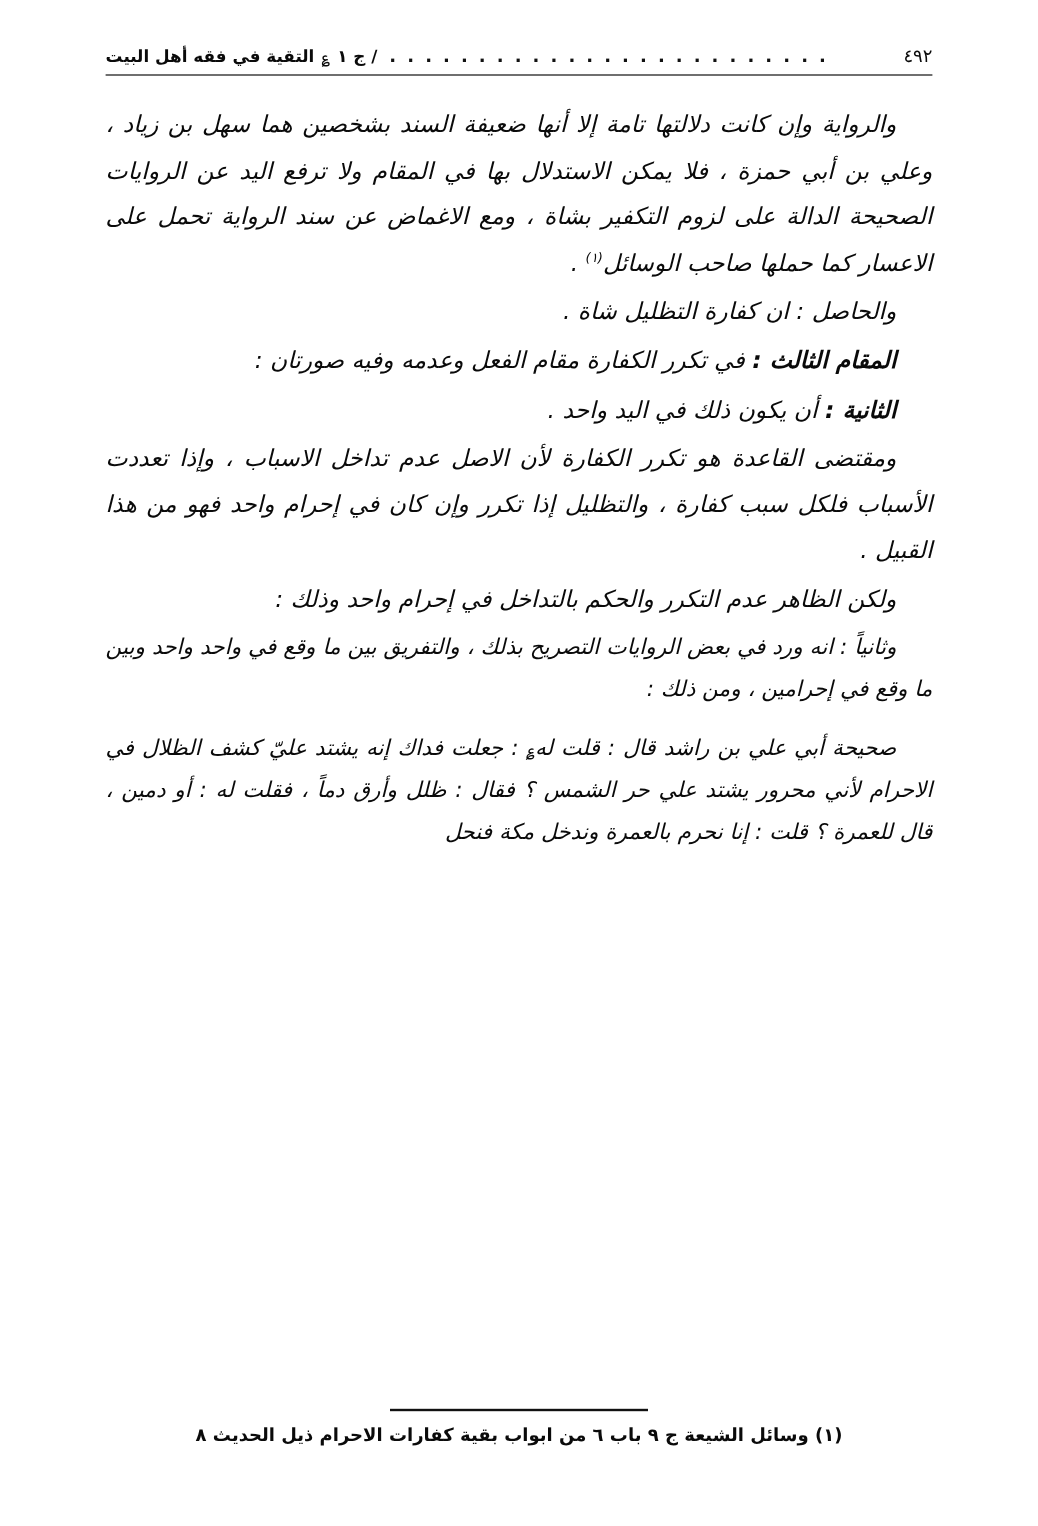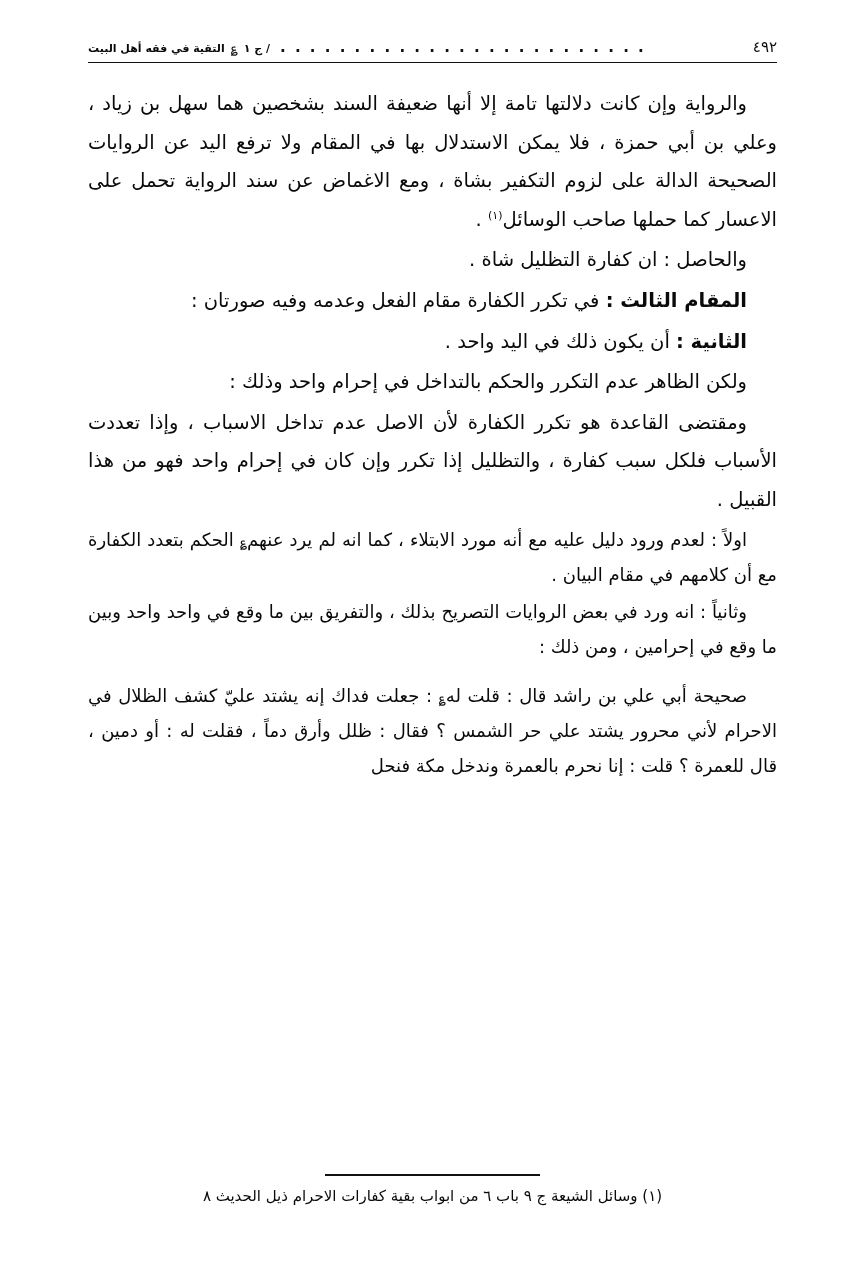--- a/index.html
+++ b/index.html
@@ -45,21 +45,21 @@
     flex: 1;
     display: flex;
     flex-direction: row-reverse;
     align-items: baseline;
     gap: 6px;
     overflow: hidden;
     margin-right: 14px;
   }
   .header .title {
     white-space: nowrap;
-    font-size: 11px;
+    font-size: 14px;
   }
   .header .sym {
     font-size: 12px;
     font-weight: normal;
   }
   .header .dots {
     flex: 1;
     overflow: hidden;
     white-space: nowrap;
     font-size: 15px;
@@ -73,20 +73,21 @@
   
   .body {
     font-size: 19.5px;
     line-height: 1.98;
     text-align: justify;
     text-justify: inter-word;
     direction: rtl;
   }
   p {
     margin: 0 0 2px 0;
+    font-style: italic;
   }
   p.indent {
     text-indent: 30px;
   }
   p.small {
     font-size: 18px;
     line-height: 1.95;
   }
   .b {
     font-weight: bold;
@@ -98,20 +99,21 @@
   .sym-inline {
     font-size: 12px;
   }
 
   
   .footnote-area {
     position: absolute;
     left: 88px;
     right: 88px;
     bottom: 64px;
+    font-weight: bold;
   }
   .fn-rule {
     width: 215px;
     height: 1.6px;
     background: #111;
     margin: 0 auto 8px auto;
   }
   .footnote {
     font-size: 15px;
     text-align: center;
@@ -138,25 +140,24 @@
 
     <p class="indent"><span>والرواية وإن كانت دلالتها تامة إلا أنها ضعيفة السند بشخصين هما سهل بن زياد ، وعلي بن أبي حمزة ، فلا يمكن الاستدلال بها في المقام ولا ترفع اليد عن الروايات الصحيحة الدالة على لزوم التكفير بشاة ، ومع الاغماض عن سند الرواية تحمل على الاعسار كما حملها صاحب الوسائل</span><span class="sup">(١)</span><span> .</span></p>
 
     <p class="indent"><span>والحاصل : ان كفارة التظليل شاة .</span></p>
 
     <p class="indent"><span class="b">المقام الثالث :</span><span> في تكرر الكفارة مقام الفعل وعدمه وفيه صورتان :</span></p>
 
 
     <p class="indent"><span class="b">الثانية :</span><span> أن يكون ذلك في اليد واحد .</span></p>
 
+    <p class="indent"><span>ومقتضى القاعدة هو تكرر الكفارة لأن الاصل عدم تداخل الاسباب ، وإذا تعددت الأسباب فلكل سبب كفارة ، والتظليل إذا تكرر وإن كان في إحرام واحد فهو من هذا القبيل .</span></p>
+
     <p class="indent"><span>ولكن الظاهر عدم التكرر والحكم بالتداخل في إحرام واحد وذلك :</span></p>
 
-    <p class="indent"><span>ومقتضى القاعدة هو تكرر الكفارة لأن الاصل عدم تداخل الاسباب ، وإذا تعددت الأسباب فلكل سبب كفارة ، والتظليل إذا تكرر وإن كان في إحرام واحد فهو من هذا القبيل .</span></p>
-
-    <p class="indent small"><span>اولاً : لعدم ورود دليل عليه مع أنه مورد الابتلاء ، كما انه لم يرد عنهم</span><span class="sym-inline">؏</span><span> الحكم بتعدد الكفارة مع أن كلامهم في مقام البيان .</span></p>
 
     <p class="indent small"><span>وثانياً : انه ورد في بعض الروايات التصريح بذلك ، والتفريق بين ما وقع في واحد واحد وبين ما وقع في إحرامين ، ومن ذلك :</span></p>
 
     <p class="indent small" style="margin-top:14px"><span>صحيحة أبي علي بن راشد قال : قلت له</span><span class="sym-inline">؏</span><span> : جعلت فداك إنه يشتد عليّ كشف الظلال في الاحرام لأني محرور يشتد علي حر الشمس ؟ فقال : ظلل وأرق دماً ، فقلت له : أو دمين ، قال للعمرة ؟ قلت : إنا نحرم بالعمرة وندخل مكة فنحل</span></p>
 
   </div>
 
   <div class="footnote-area">
     <div class="fn-rule"></div>
     <div class="footnote">(١) وسائل الشيعة ج ٩ باب ٦ من ابواب بقية كفارات الاحرام ذيل الحديث ٨</div>

